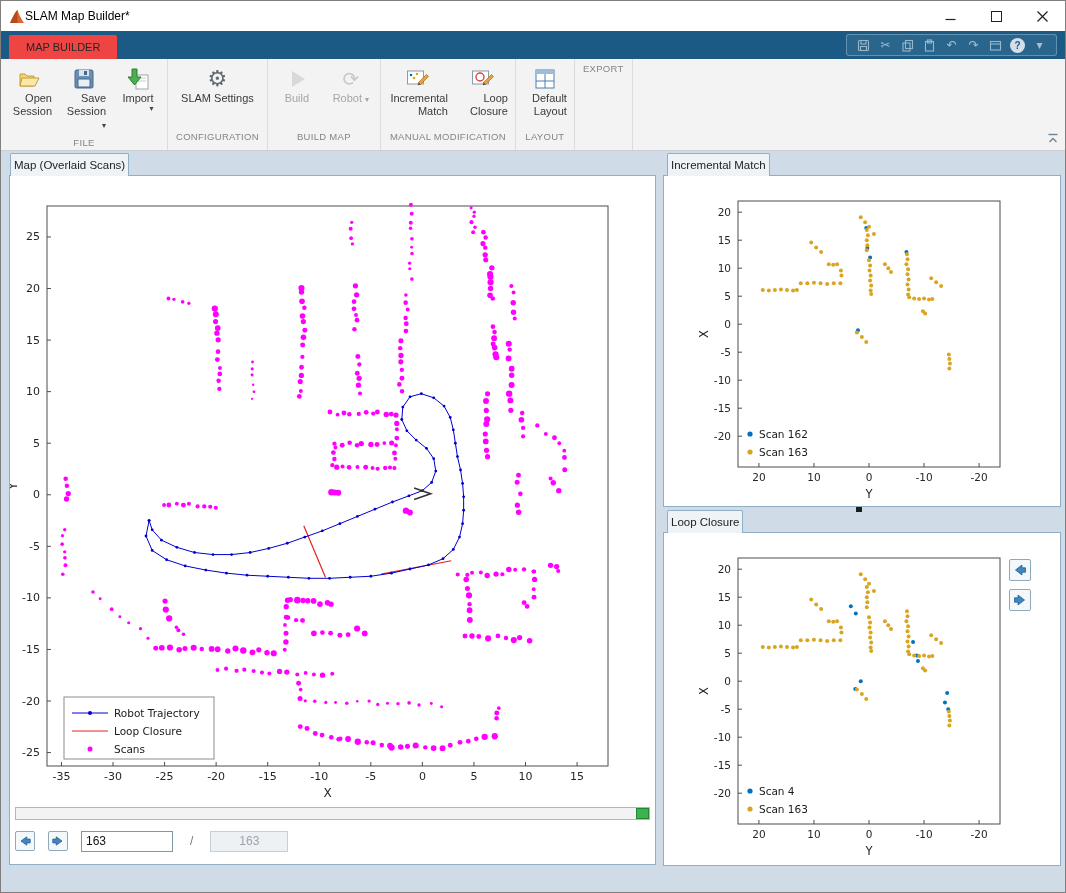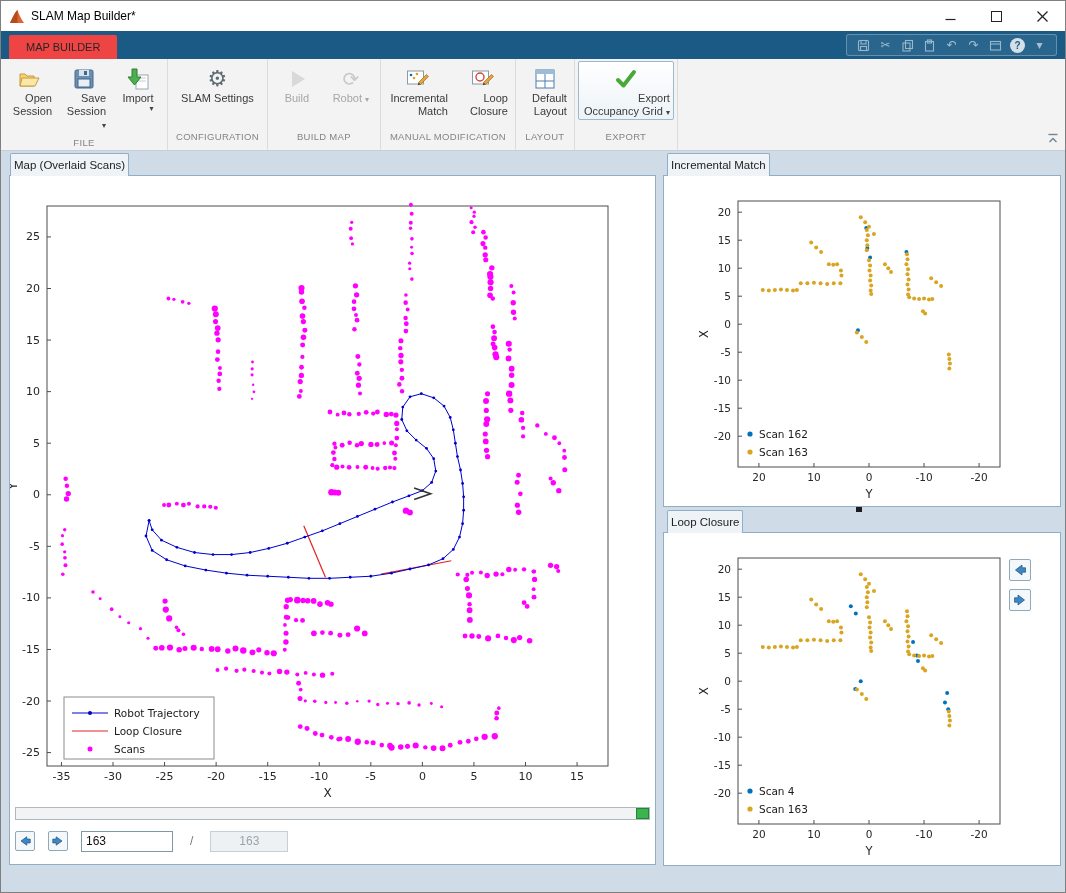--- a/index.html
+++ b/index.html
@@ -1,19 +1,19 @@
 <!DOCTYPE html>
 <html><head>
 <meta charset="utf-8">
 <style>
 *{margin:0;padding:0;box-sizing:border-box}
 html,body{width:1066px;height:893px;font-family:"Liberation Sans",sans-serif;background:#fff;overflow:hidden}
 .window{width:1066px;height:893px;border:1px solid #7f7f7f;position:relative;background:#cfdbe6;display:flex;flex-direction:column}
 .titlebar{height:30px;background:#fff;display:flex;align-items:center;padding-left:8px;position:relative;flex:none}
-.titlebar .title{font-size:12px;color:#000;margin-left:6px}
+.titlebar .title{font-size:12px;color:#000;}
 .win-btns{position:absolute;right:0;top:0;height:30px;display:flex}
 .win-btn{width:46px;height:30px;display:flex;align-items:center;justify-content:center}
 .tabrow{height:28px;background:#1a5a85;display:flex;align-items:flex-end;position:relative;flex:none}
 .ribbon-tab{height:24px;margin-left:8px;padding:0 17px;background:#ef4444;border-radius:2px 2px 0 0;font-size:11px;color:#262626;display:flex;align-items:center}
 .qat{position:absolute;right:8px;top:3px;height:22px;display:flex;align-items:center;gap:7px;padding:0 9px;border:1px solid rgba(255,255,255,.28);border-radius:3px;background:rgba(255,255,255,.07)}
 .qat-i{display:flex;align-items:center;justify-content:center;width:15px;height:15px;color:#b9cfdd;font-size:12px;opacity:.85}
 .qat-i svg{stroke:#aac6d6;fill:none;stroke-width:1.1}
 .qat-help{width:15px;height:15px;border-radius:50%;background:#f2f6f9;color:#1a5a85;font-weight:bold;font-size:10px;display:flex;align-items:center;justify-content:center}
 .toolstrip{height:92px;background:#f3f3f3;border-bottom:1px solid #c9ced2;display:flex;position:relative;flex:none}
 .ts-section{display:flex;flex-direction:column;border-right:1px solid #dcdcdc;padding:1px 2px 0}
@@ -226,30 +226,20 @@
                 <line x1="4" y1="15" x2="22" y2="15" stroke="#4d7fae"></line>
               </svg>
             </span>
           <span class="ts-label">Default Layout</span>
         </div>
       </div>
       <div class="ts-sec-label">LAYOUT</div>
     </div>
 
     <div class="ts-section">
-      <div class="ts-btns">
-        <div class="ts-btn w94 highlight">
-          <span class="ts-icon">
-              <svg width="26" height="26" viewBox="0 0 26 26">
-                <path d="M5 14 L10.5 19.5 L21 6" fill="none" stroke="#4aa837" stroke-width="4" stroke-linecap="round" stroke-linejoin="round"></path>
-              </svg>
-            </span>
-          <span class="ts-label"><span>Export Occupancy Grid</span> <span class="caret">▾</span></span>
-        </div>
-      </div>
       <div class="ts-sec-label">EXPORT</div>
     </div>
 
     <div class="collapse-btn">
       <svg width="12" height="11">
           <line x1="1.5" y1="1.5" x2="10.5" y2="1.5" stroke="#6f8494" stroke-width="1.4"></line>
           <path d="M2.5 9 L6 5.5 L9.5 9" fill="none" stroke="#6f8494" stroke-width="1.4"></path>
         </svg>
     </div>
   </div>

